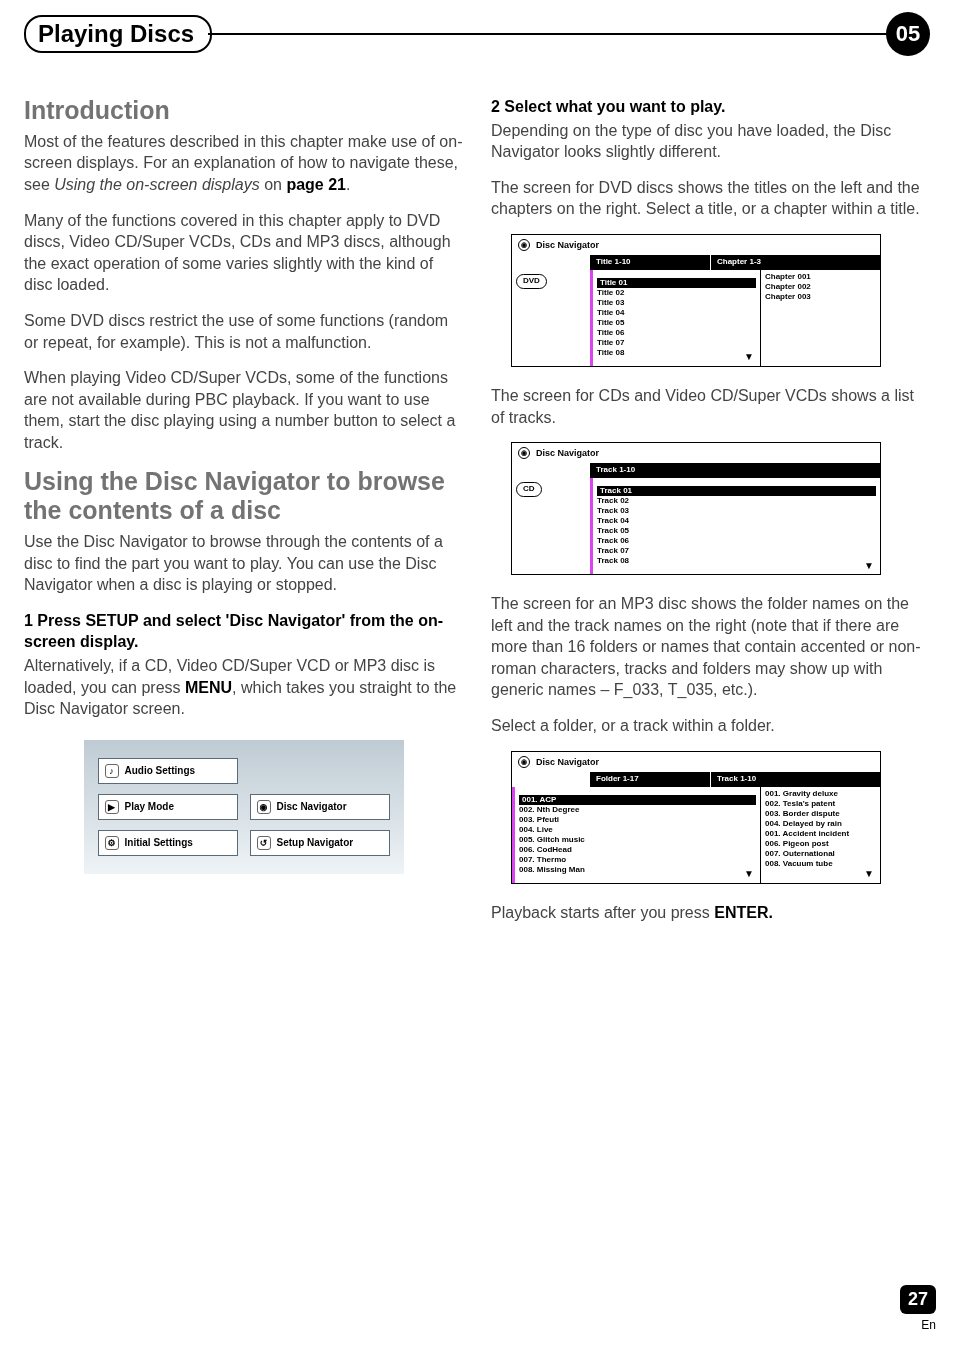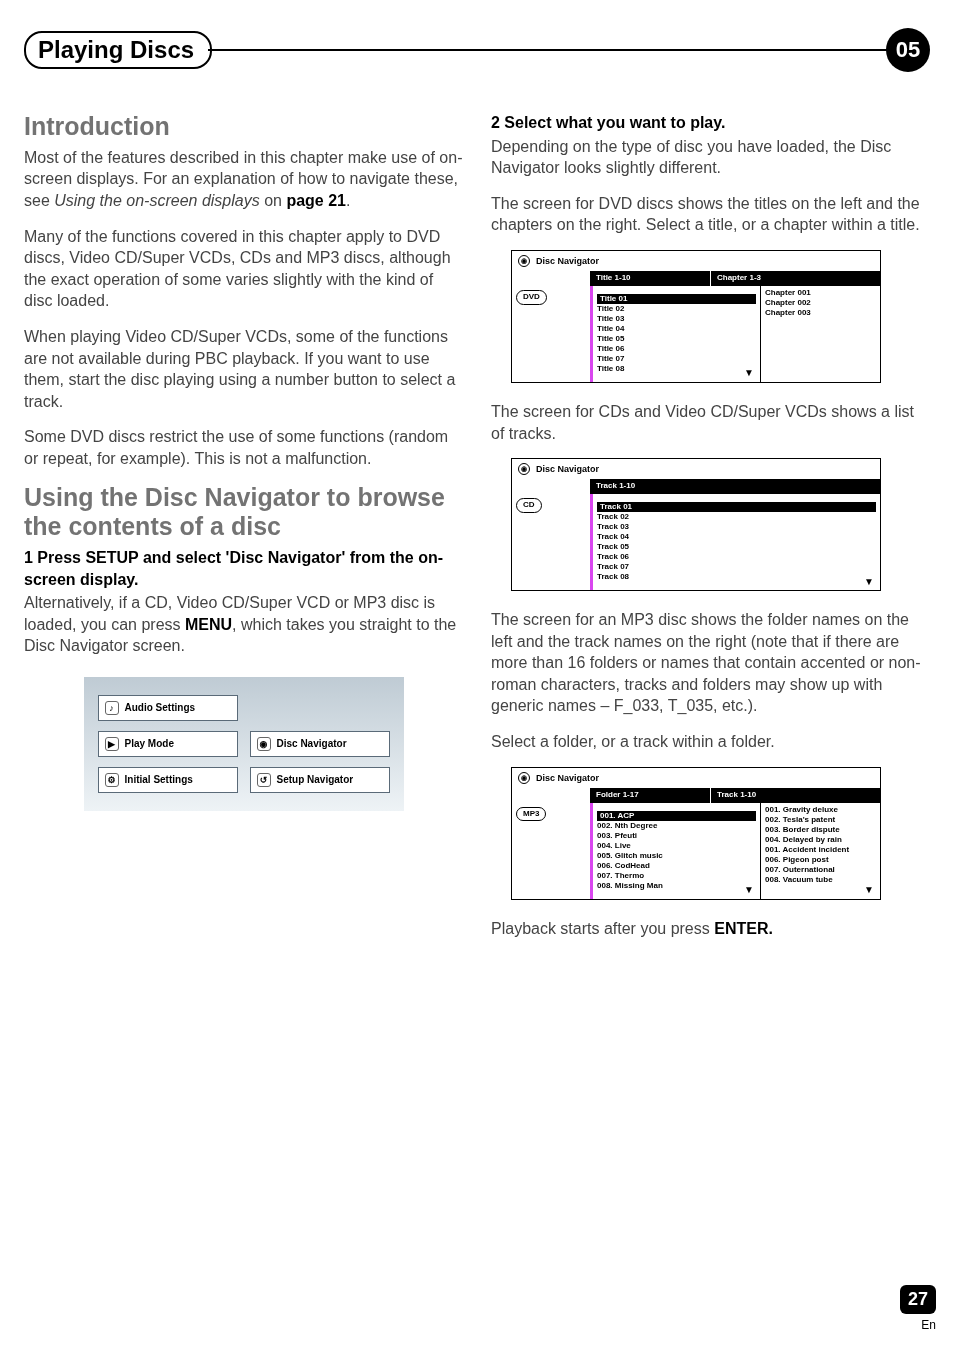--- a/index.html
+++ b/index.html
@@ -7,21 +7,21 @@
     font-family: Arial, Helvetica, sans-serif;
     width: 954px;
     height: 1352px;
     background: #fff;
     position: relative;
     color: #000;
   }
   .header-bar {
     display: flex;
     align-items: center;
-    padding: 28px 24px 0 24px;
+    padding: 12px 24px 0 24px;
   }
   .chapter-title {
     font-weight: bold;
     font-size: 24px;
     border: 2px solid #000;
     border-radius: 18px;
     padding: 3px 16px 3px 12px;
     display: inline-block;
   }
   .chapter-line {
@@ -166,24 +166,25 @@
 </div>
 
 <div class="columns">
 
   <div class="col">
     <h2>Introduction</h2>
     <p>
       <span>Most of the features described in this chapter make use of on-screen displays. For an explanation of how to navigate these, see </span><span class="italic">Using the on-screen displays</span><span> on </span><span class="bold">page 21</span><span>.</span>
     </p>
     <p>Many of the functions covered in this chapter apply to DVD discs, Video CD/Super VCDs, CDs and MP3 discs, although the exact operation of some varies slightly with the kind of disc loaded.</p>
+    <p>Some DVD discs restrict the use of some functions (random or repeat, for example). This is not a malfunction.</p>
     <p>When playing Video CD/Super VCDs, some of the functions are not available during PBC playback. If you want to use them, start the disc playing using a number button to select a track.</p>
-    <p>Some DVD discs restrict the use of some functions (random or repeat, for example). This is not a malfunction.</p>
 
     <h2>Using the Disc Navigator to browse the contents of a disc</h2>
+    <p>Use the Disc Navigator to browse through the contents of a disc to find the part you want to play. You can use the Disc Navigator when a disc is playing or stopped.</p>
 
     <p class="step-title">1    Press SETUP and select 'Disc Navigator' from the on-screen display.</p>
     <p>
       <span>Alternatively, if a CD, Video CD/Super VCD or MP3 disc is loaded, you can press </span><span class="bold">MENU</span><span>, which takes you straight to the Disc Navigator screen.</span>
     </p>
 
     <div class="menu-figure">
       <div class="menu-cell">
         <span class="icon">♪</span>
         <span>Audio Settings</span>
@@ -275,21 +276,20 @@
     <div class="nav-fig mp3">
       <div class="top">
         <span class="disc-icon">◉</span>
         <span>Disc Navigator</span>
       </div>
       <div class="hdr-row">
         <div>Folder 1-17</div>
         <div>Track 1-10</div>
       </div>
       <div class="nav-body">
-        <div class="nav-left"><span class="tag">MP3</span></div>
         <div class="nav-list">
           <div class="hi">001. ACP</div>
           <div>002. Nth Degree</div>
           <div>003. Pfeuti</div>
           <div>004. Live</div>
           <div>005. Glitch music</div>
           <div>006. CodHead</div>
           <div>007. Thermo</div>
           <div>008. Missing Man</div>
           <span class="nav-arrow">▼</span>

